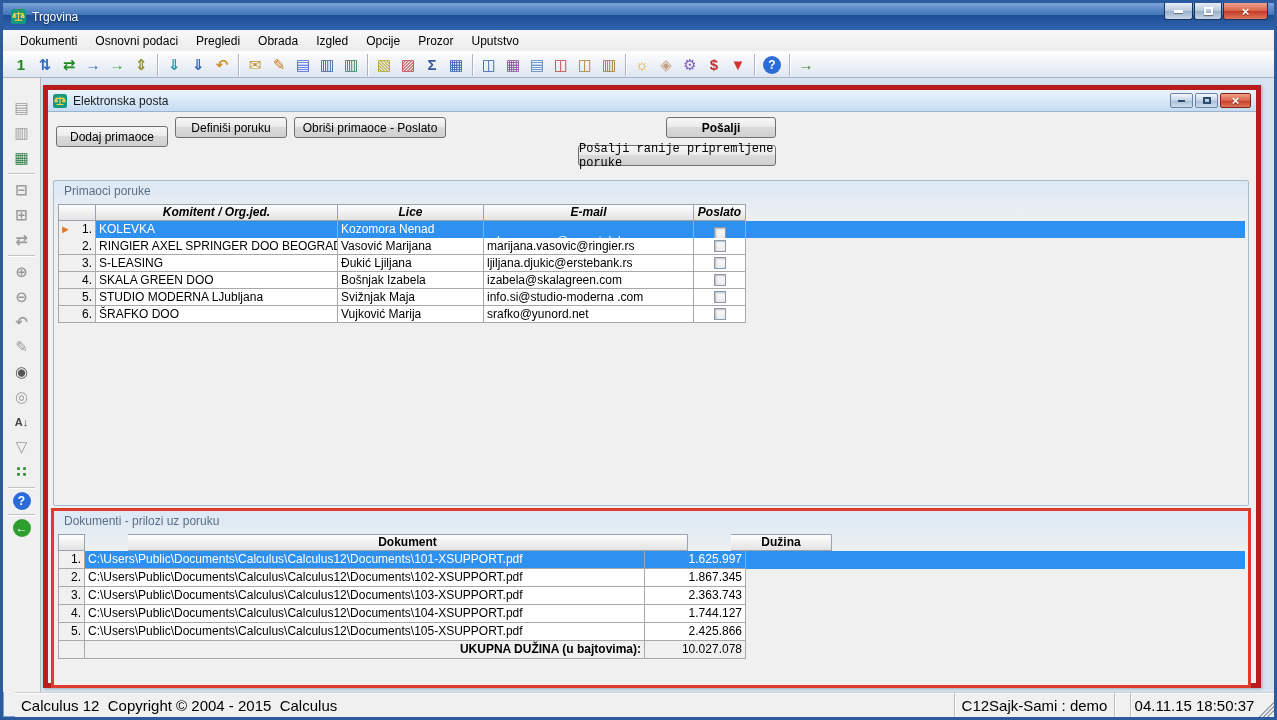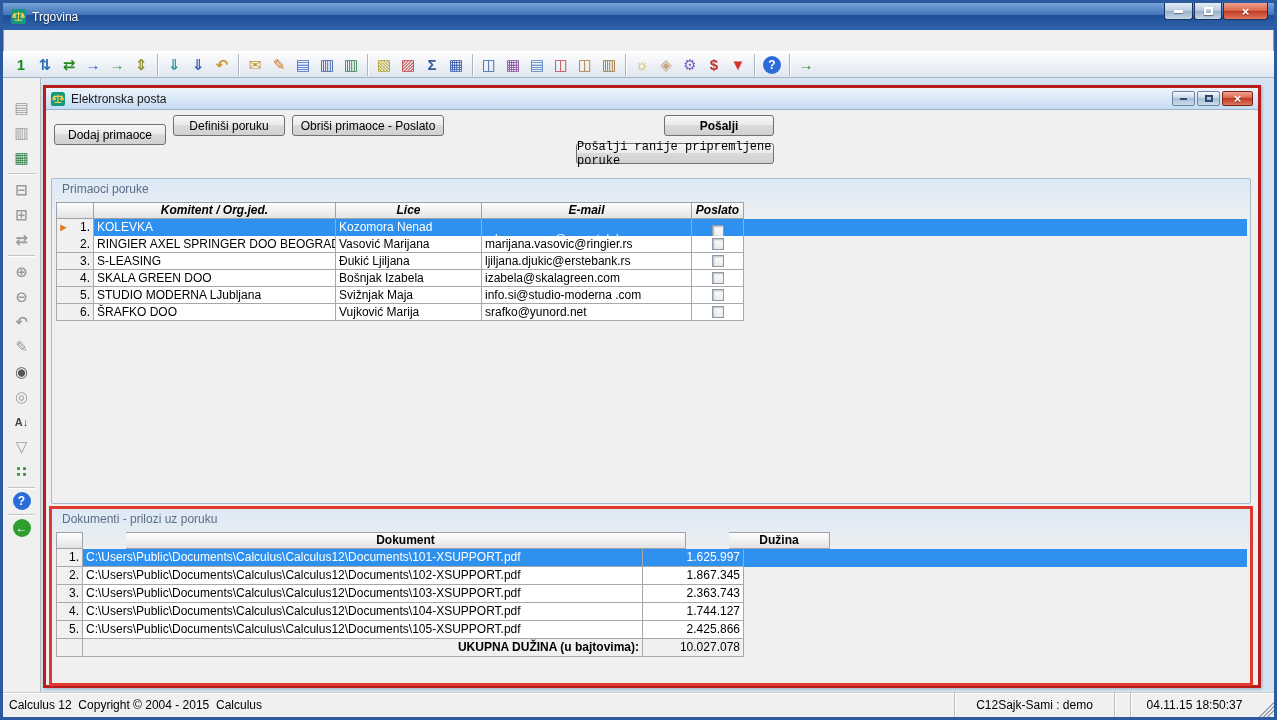--- a/index.html
+++ b/index.html
@@ -45,21 +45,21 @@
   .sb-icon { width:26px; height:23px; display:flex; align-items:center; justify-content:center;
     font-size:15px; font-weight:bold; margin:2px auto; cursor:pointer; }
   .sb-icon.circle { width:18px; height:18px; border-radius:50%; font-size:12px; color:#fff !important; margin:4px auto; }
   .sb-sep { display:block; height:1px; background:#c4c4c4; box-shadow:0 1px 0 #fff; margin:4px 5px; }
 
   
   .mdi { position:absolute; left:38px; top:75px; right:0; bottom:25px; background:#d6e4f2; }
 
   
   .iw { position:absolute; left:2px; top:7px; right:13px; bottom:4px;
-    border:3px solid #b91c1c; background:#bef264; box-shadow:1px 1px 3px rgba(0,0,0,.25); }
+    border:5px solid #b91c1c; background:#bef264; box-shadow:1px 1px 3px rgba(0,0,0,.25); }
   .iw-title { height:22px; background:linear-gradient(#ecf4fc,#c6dcf2);
     border-bottom:1px solid #9ab4d0; display:flex; align-items:center; padding:0 5px; }
   .iw-title .title { margin-left:6px; color:#1a1a1a; }
   .iw-btns { margin-left:auto; display:flex; }
   .iwbtn { height:15px; border:1px solid #6a86a6; border-radius:2px;
     background:linear-gradient(#f4f8fc,#c4d4e6 50%,#a8bed6 50%,#cddcec);
     display:flex; align-items:center; justify-content:center; margin-left:2px; cursor:pointer; }
   .iwbtn.min,.iwbtn.max { width:23px; }
   .iwbtn.close { width:31px; background:linear-gradient(#f2a08c,#d6644a 50%,#c03a24 50%,#e0765c); border-color:#7e2416; }
   .iwbtn .glyph-min { width:7px; height:2px; background:#2a4a6e; box-shadow:none; }
@@ -106,23 +106,23 @@
     background:linear-gradient(#fdfdfd,#ececec); border:1px solid #8a9aa8;
     box-shadow:inset 1px 1px 2px rgba(0,0,0,.25); cursor:pointer; }
   .num-cell { text-align:right; }
   .total .c { background:#f0f0f0; }
   .total-label { font-weight:bold; text-align:right; }
   .row-ext { position:absolute; background:#2e90ef; }
   #ext1 { left:692px; right:3px; top:40px; height:17px; }
   #ext2 { left:689px; right:3px; top:40px; height:18px; }
 
   
-  .statusbar { position:absolute; left:0; right:0; bottom:0; height:25px;
+  .statusbar { position:absolute; left:12px; right:0; bottom:0; height:25px;
     background:#f0f0f0; border-top:1px solid #cfcfcf; box-shadow:inset 0 1px 0 #fff;
-    display:flex; align-items:center; font-size:12px; }
+    display:flex; align-items:center; font-size:15px; }
   .sb-left { padding:0 6px; flex:1; white-space:pre; }
   .sb-panel { border-left:1px solid #bcbcbc; box-shadow:inset 1px 0 0 #fff;
     height:100%; display:flex; align-items:center; justify-content:center; }
   .sb-user { width:160px; }
   .sb-blank { width:16px; }
   .sb-time { width:128px; }
   .grip { width:16px; height:100%; cursor:nwse-resize;
     background:
       linear-gradient(135deg,transparent 62%,#9aa4ae 62%,#9aa4ae 66%,transparent 66%,transparent 72%,#9aa4ae 72%,#9aa4ae 76%,transparent 76%,transparent 82%,#9aa4ae 82%,#9aa4ae 86%,transparent 86%); }
 </style>
@@ -146,20 +146,30 @@
         </span>
       <span class="wbtn max">
           <span class="glyph-max"></span>
         </span>
       <span class="wbtn close">
           <span class="glyph-x">×</span>
         </span>
     </span>
   </div>
 
+  <div class="menubar">
+    <span class="menu-item">Dokumenti</span>
+    <span class="menu-item">Osnovni podaci</span>
+    <span class="menu-item">Pregledi</span>
+    <span class="menu-item">Obrada</span>
+    <span class="menu-item">Izgled</span>
+    <span class="menu-item">Opcije</span>
+    <span class="menu-item">Prozor</span>
+    <span class="menu-item">Uputstvo</span>
+  </div>
 
   <div class="toolbar" id="main-toolbar">
       <span class="tb-icon" style="color: rgb(31, 138, 31);">1</span>
       <span class="tb-icon" style="color: rgb(43, 108, 184);">⇅</span>
       <span class="tb-icon" style="color: rgb(31, 138, 31);">⇄</span>
       <span class="tb-icon" style="color: rgb(43, 95, 184);">→</span>
       <span class="tb-icon" style="color: rgb(63, 158, 63);">→</span>
       <span class="tb-icon" style="color: rgb(143, 143, 42);">⇕</span>
       <span class="tb-sep"></span>
       <span class="tb-icon" style="color: rgb(31, 150, 160);">⇓</span>

